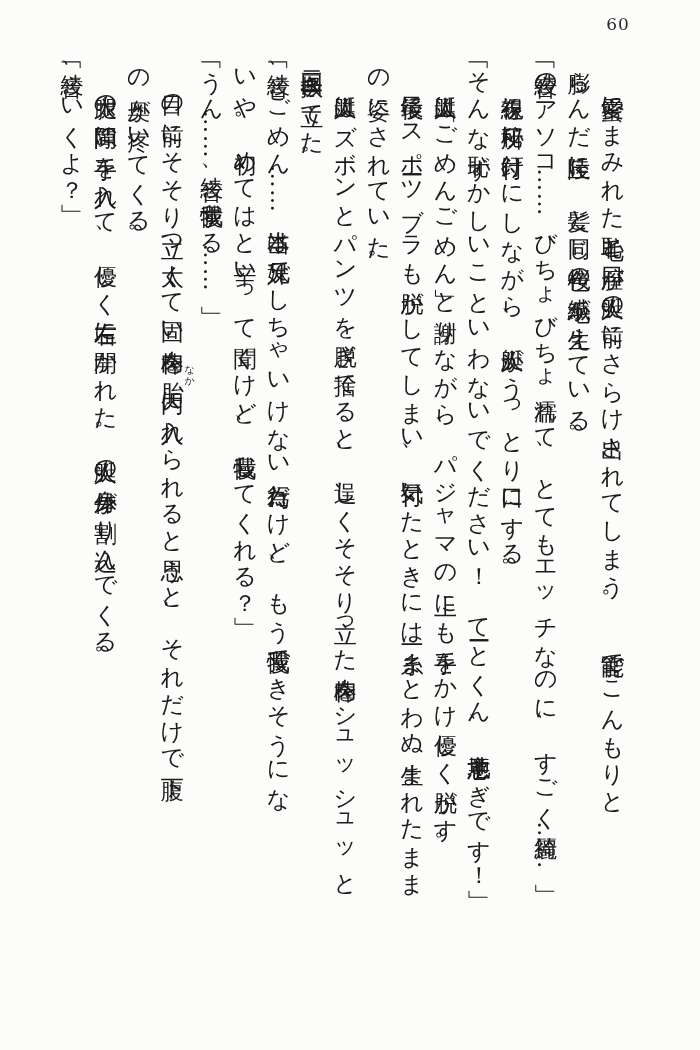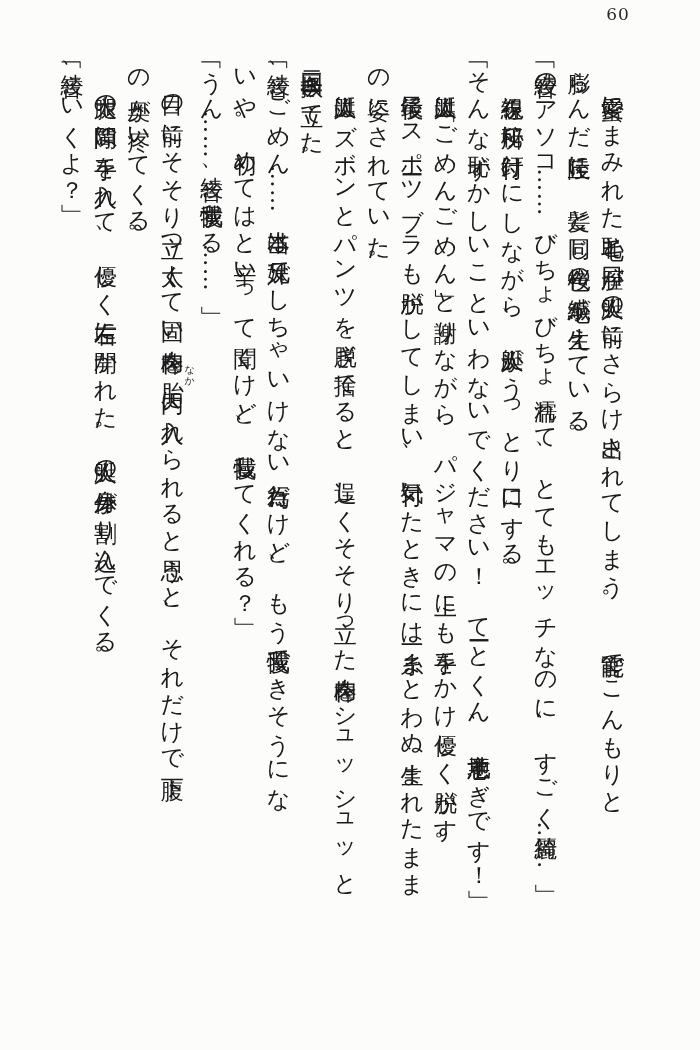--- a/index.html
+++ b/index.html
@@ -14,21 +14,21 @@
     overflow: hidden;
     font-family: "DejaVu Serif", "Liberation Serif", serif;
   }
   .page {
     position: absolute;
     inset: 0;
     background: #fcfcfb;
   }
   .page-number {
     position: absolute;
-    top: 4px;
+    top: 14px;
     right: 62px;
     width: 40px;
     text-align: center;
     font-size: 17px;
     color: #2a2a2a;
     letter-spacing: 1px;
   }
   .text-area {
     position: absolute;
     top: 54px;

